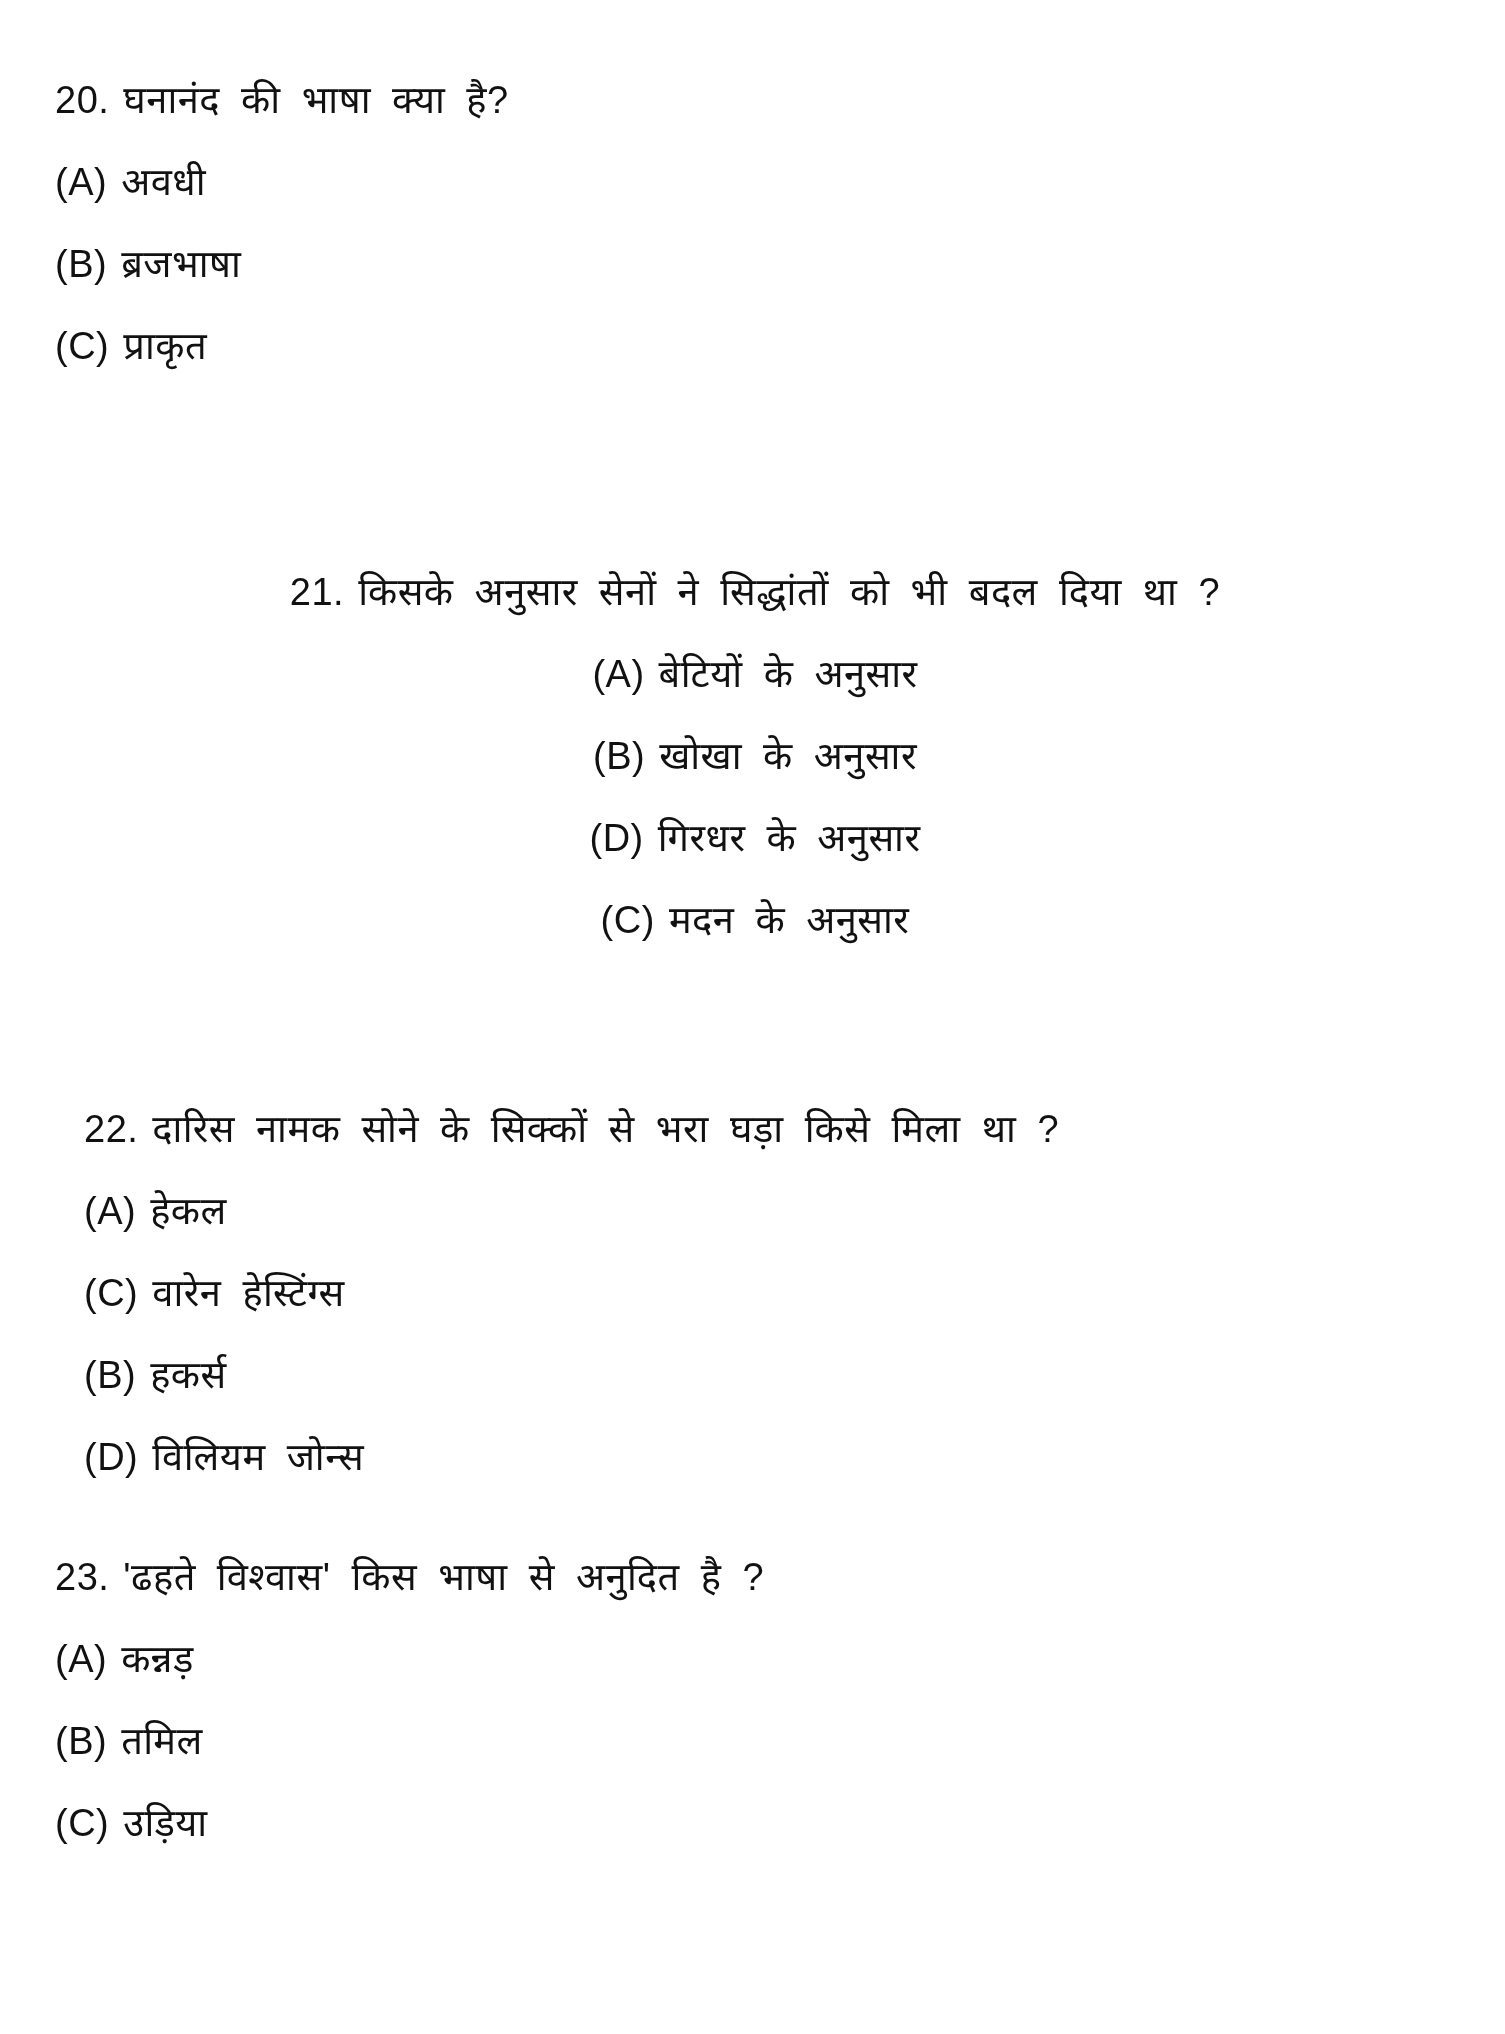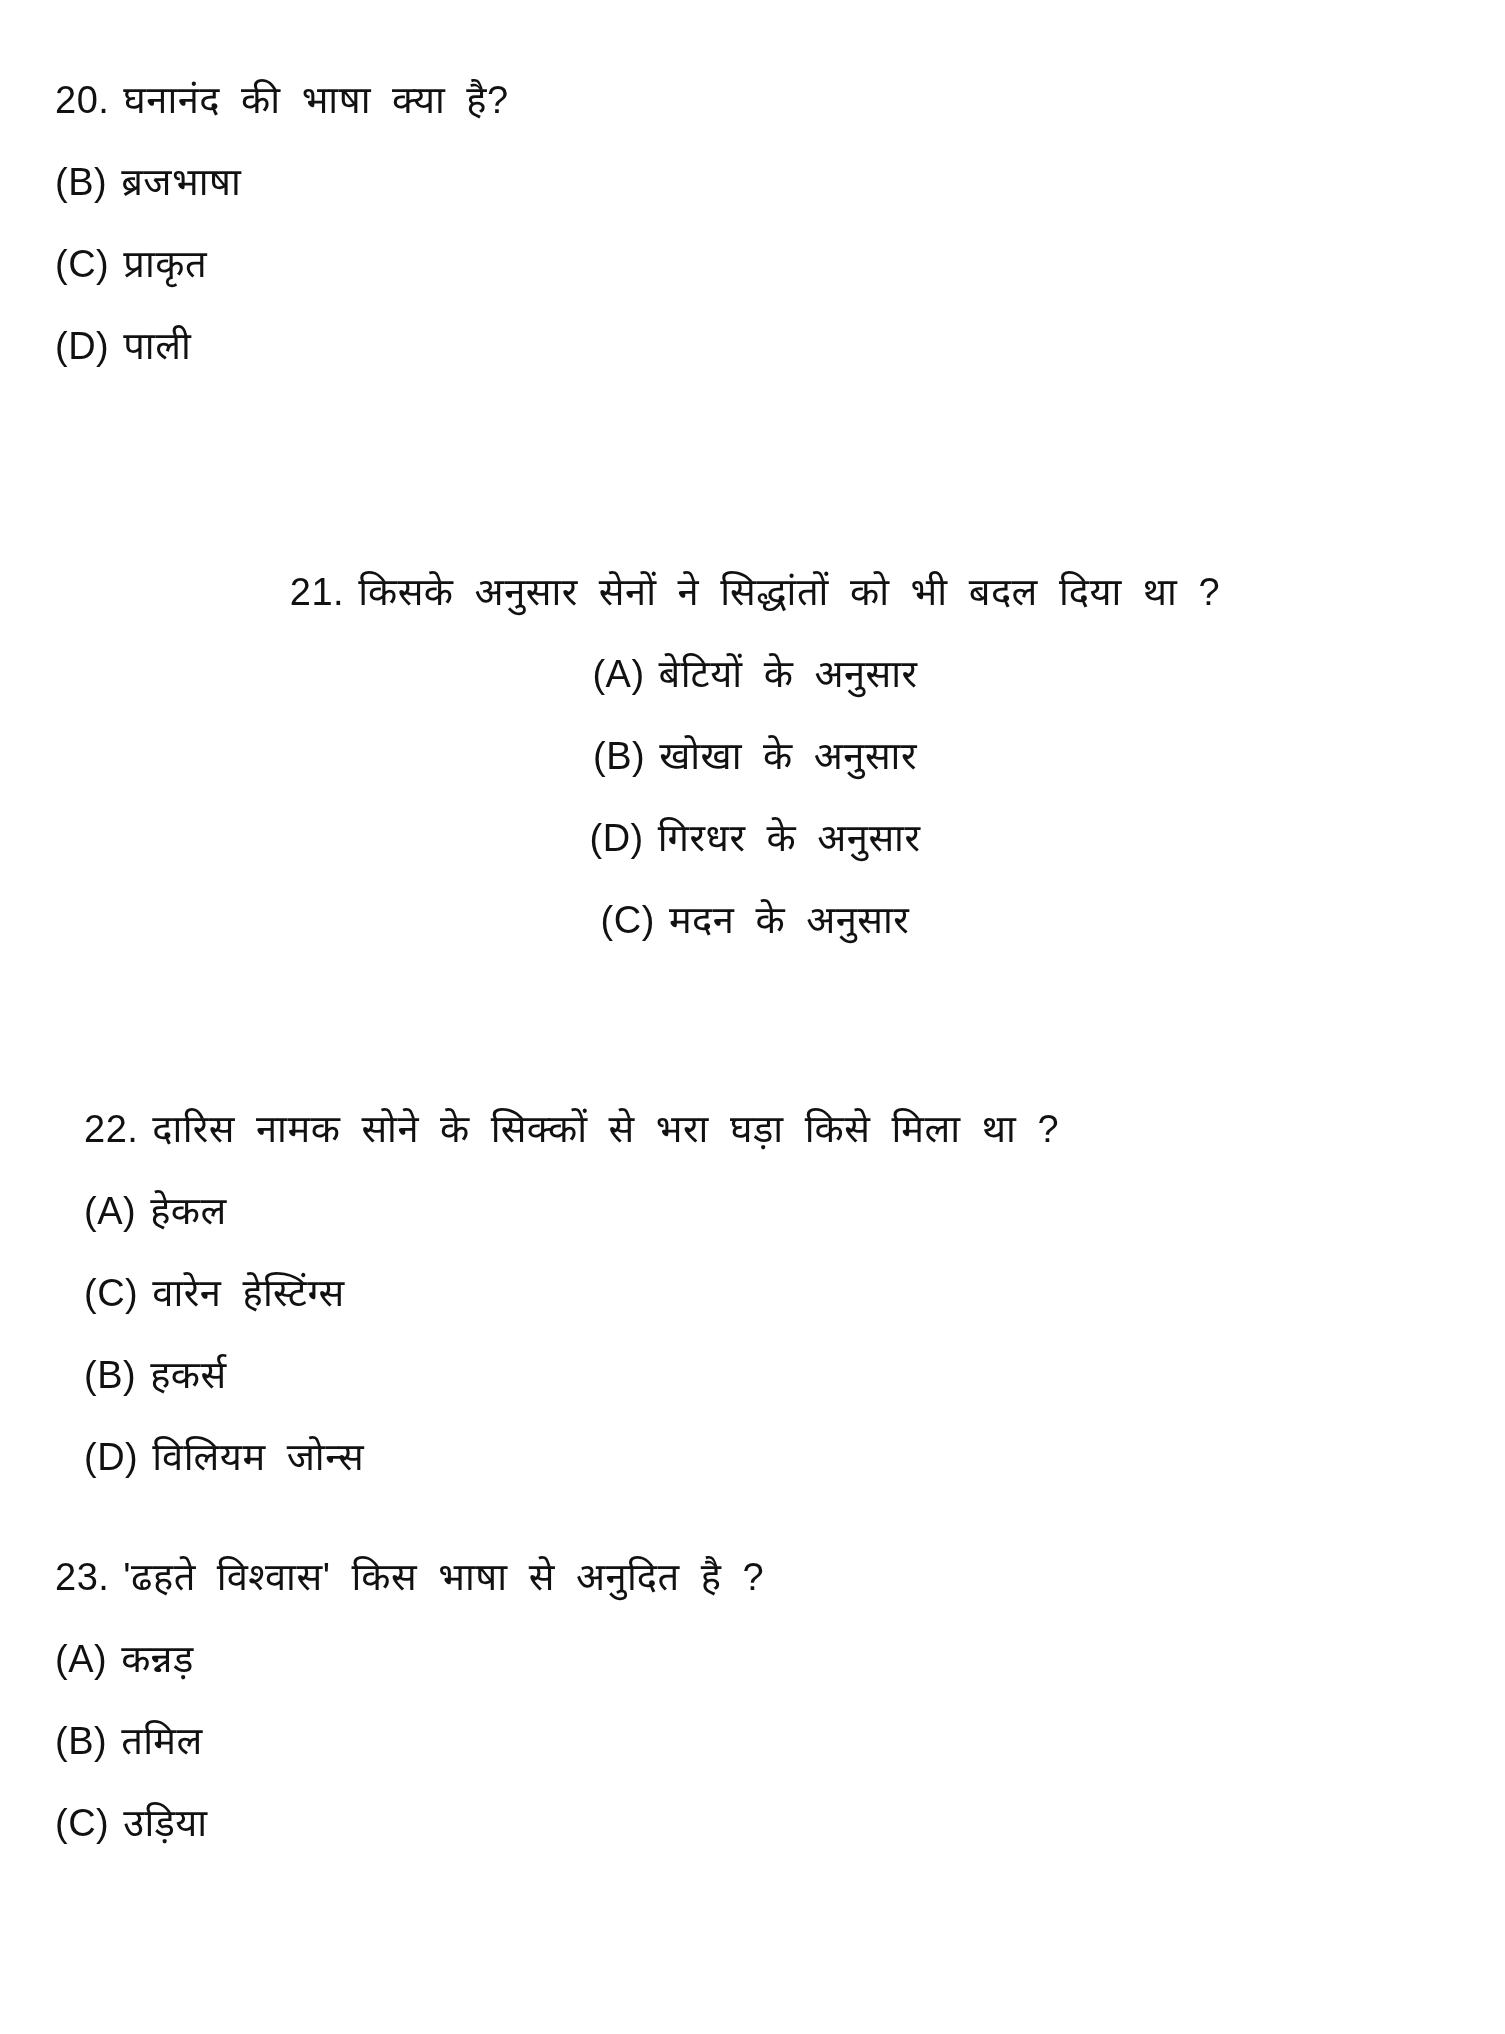--- a/index.html
+++ b/index.html
@@ -21,27 +21,27 @@
 </head>
 <body>
 
 <div class="page">
 
   <div class="question" style="top:59px;">
     <div class="line">
       <span class="qnum">20.</span><span class="word-gap">घनानंद की भाषा क्या है?</span>
     </div>
     <div class="line">
+      <span class="opt-label">(A)</span><span class="word-gap">अवधी</span>
+    </div>
+    <div class="line">
       <span class="opt-label">(B)</span><span class="word-gap">ब्रजभाषा</span>
     </div>
     <div class="line">
       <span class="opt-label">(C)</span><span class="word-gap">प्राकृत</span>
-    </div>
-    <div class="line">
-      <span class="opt-label">(D)</span><span class="word-gap">पाली</span>
     </div>
   </div>
 
   <div class="question" style="top:551px;text-align:center;">
     <div class="line">
       <span class="qnum">21.</span><span class="word-gap">किसके अनुसार सेनों ने सिद्धांतों को भी बदल दिया था ?</span>
     </div>
     <div class="line">
       <span class="opt-label">(A)</span><span class="word-gap">बेटियों के अनुसार</span>
     </div>

